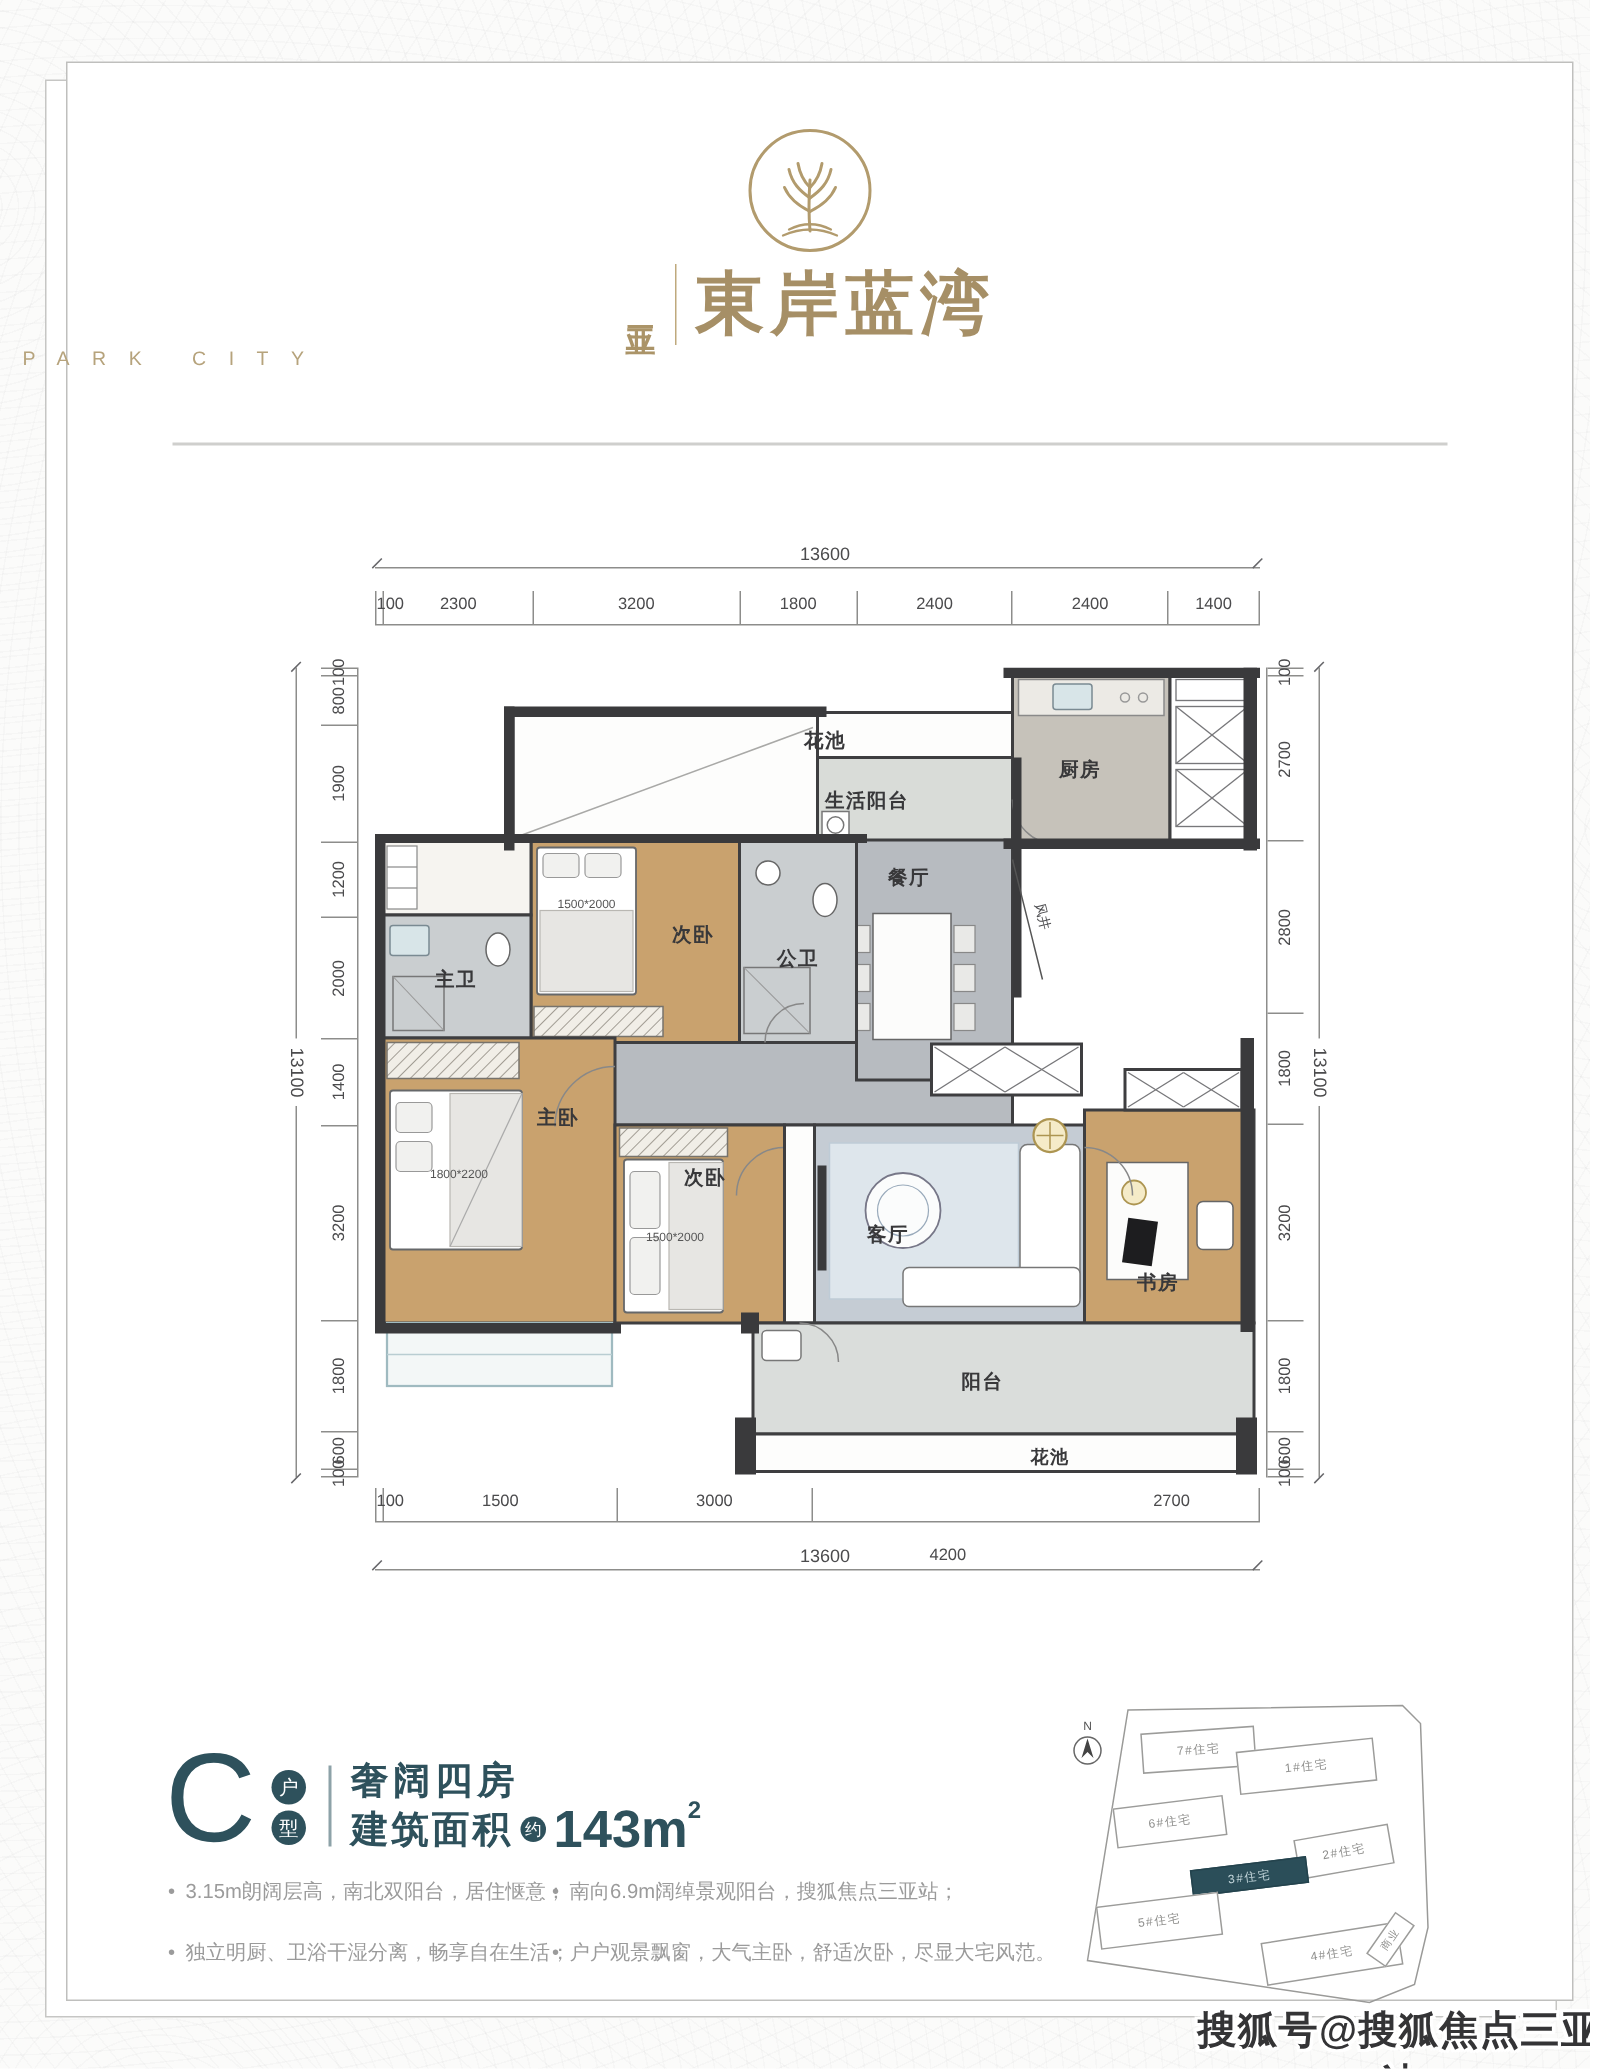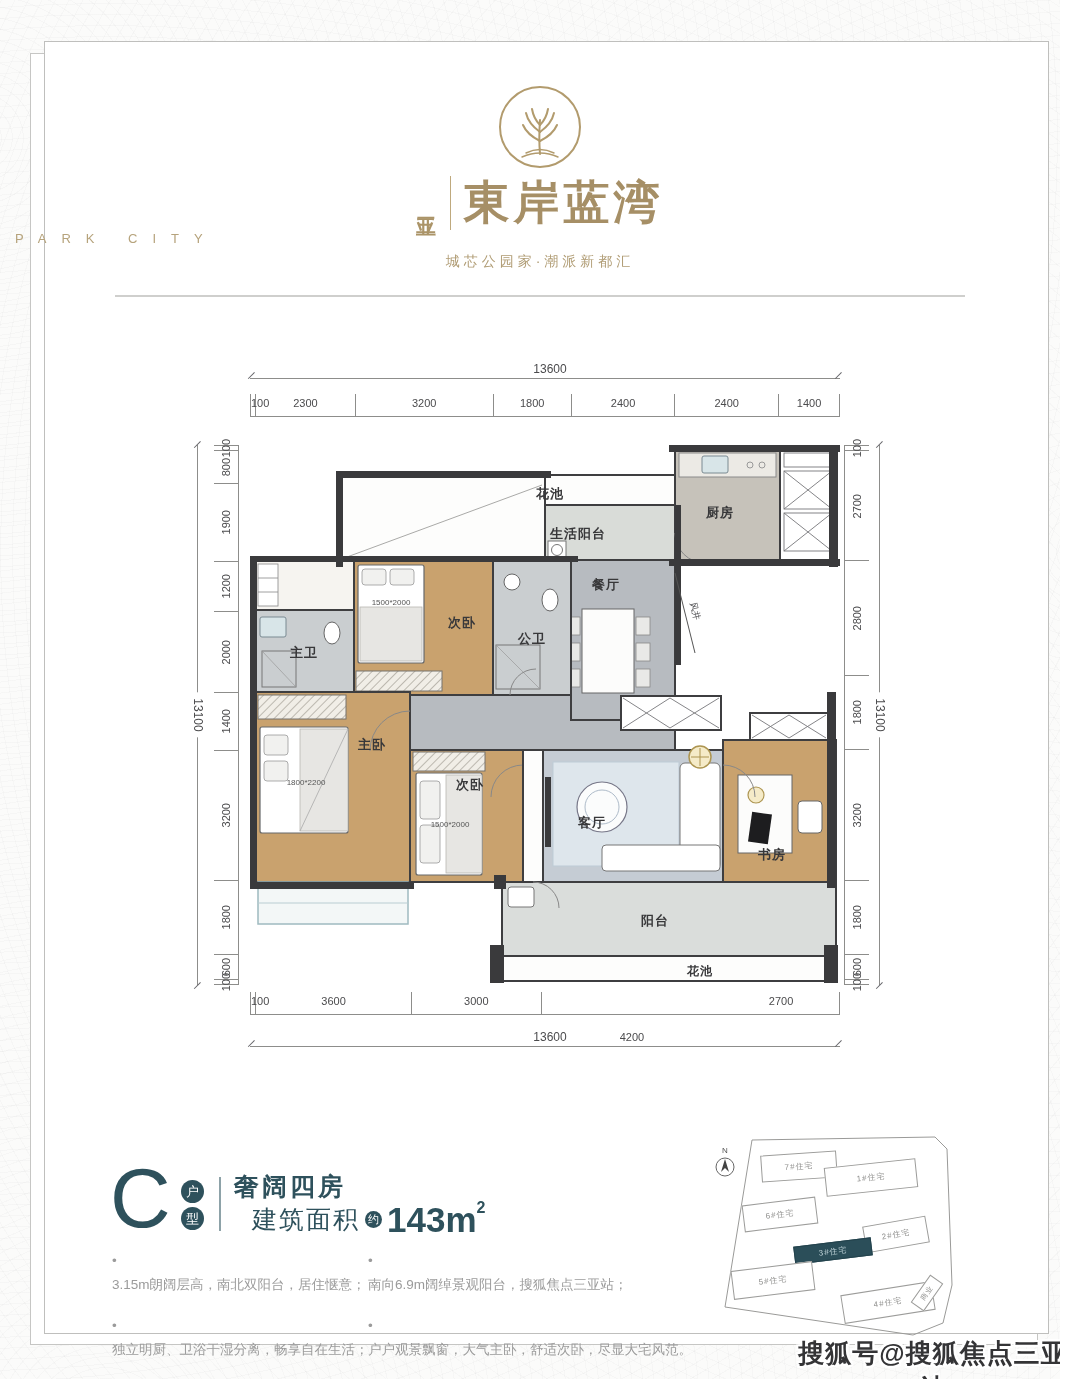--- a/index.html
+++ b/index.html
@@ -59,30 +59,30 @@
   .plan-svg text.tiny{font-size:9px;font-weight:normal;fill:#4f4f52;letter-spacing:0;}
 
   
   .unit-c{position:absolute;left:110px;top:1156px;font-size:84px;line-height:1;color:#2e515c;font-family:"Liberation Sans",sans-serif;}
   .unit-type{position:absolute;left:181px;top:1180px;display:flex;flex-direction:column;gap:4px;}
   .unit-type .circ{width:23px;height:23px;border-radius:50%;background:#2e515c;color:#fff;font-size:13px;
     display:flex;align-items:center;justify-content:center;}
   .unit-divider{position:absolute;left:219px;top:1177px;width:2px;height:54px;background:#8da2a8;}
   .unit-headline{position:absolute;left:234px;top:1170px;font-size:25px;font-weight:bold;color:#2e515c;letter-spacing:3px;}
   .unit-area{position:absolute;left:234px;top:1202px;display:flex;align-items:center;gap:5px;color:#2e515c;}
-  .unit-area .prefix{font-size:25px;font-weight:normal;letter-spacing:2px;margin-left:18px;}
+  .unit-area .prefix{font-size:25px;font-weight:bold;letter-spacing:2px;}
   .unit-area .approx{width:17px;height:17px;border-radius:50%;background:#2e515c;color:#fff;font-size:11px;
     display:flex;align-items:center;justify-content:center;}
   .unit-area .val{font-size:35px;font-weight:bold;line-height:1;text-align:right;}
   .unit-area sup{font-size:16px;font-weight:bold;vertical-align:top;position:relative;top:-2px;}
 
   .feat-col{position:absolute;display:flex;flex-direction:column;gap:24px;}
   .feat-col1{left:112px;top:1252px;}
   .feat-col2{left:368px;top:1252px;}
-  .feat{display:flex;gap:7px;font-size:13.5px;color:#9b9b9b;white-space:nowrap;line-height:17px;flex-direction:column;}
+  .feat{display:flex;gap:7px;font-size:13.5px;color:#9b9b9b;white-space:nowrap;line-height:17px;}
   .feat .dot::before{content:"•";color:#9b9b9b;}
 
   
   .siteplan{position:absolute;left:695px;top:1135px;width:295px;height:205px;}
   .siteplan svg{position:absolute;left:0;top:0;}
   .sp-bld{position:absolute;border:1px solid #9c9c9a;background:#fff;display:flex;align-items:center;justify-content:center;
     font-size:8px;color:#8e8e8c;letter-spacing:1px;}
   .sp-bld.highlight{background:#2b4e59;border-color:#24434d;color:#c2d5da;}
   .sp-blds div:nth-of-type(1){left:66px;top:18px;width:74px;height:25px;transform:rotate(-4deg);}
   .sp-blds div:nth-of-type(2){left:130px;top:28px;width:90px;height:27px;transform:rotate(-6deg);}
@@ -119,42 +119,41 @@
       <path d="M29 69 Q43 62 57 69"></path>
       <path d="M25 73 Q43 65 61 73"></path>
     </g>
   </svg>
   <div class="brand-row">
     <span class="brand-city">三亚</span>
     <span class="brand-divider"></span>
     <span class="brand-name">東岸蓝湾</span>
   </div>
   <div class="brand-latin">PARK CITY</div>
-  <div class="brand-tagline">城芯公园家·潮派新都汇</div>
   <div class="logo-divider"></div>
 
   <div class="dimtotal-h" style="left:250px;top:364px;">
     <span class="lbl">13600</span>
       <span class="ln"></span>
   </div>
   <div class="dimseg-h" style="left:250px;top:394px;">
 
   <div class="seg" style="flex-grow: 100;">100</div>
       <div class="seg" style="flex-grow: 2300;">2300</div>
       <div class="seg" style="flex-grow: 3200;">3200</div>
       <div class="seg" style="flex-grow: 1800;">1800</div>
       <div class="seg" style="flex-grow: 2400;">2400</div>
       <div class="seg" style="flex-grow: 2400;">2400</div>
       <div class="seg" style="flex-grow: 1400;">1400</div>
     </div>
 
   <div class="dimseg-h" style="left:250px;top:992px;">
 
   <div class="seg" style="flex-grow: 100;">100</div>
-      <div class="seg" style="flex-grow: 3600;">3600</div>
+      <div class="seg" style="flex-grow: 3600;">1500</div>
       <div class="seg" style="flex-grow: 3000;">3000</div>
       <div class="seg" style="flex-grow: 4200; margin-top: 36px;">4200</div>
       <div class="seg" style="flex-grow: 2700;">2700</div>
     </div>
   <div class="dimtotal-h" style="left:250px;top:1032px;">
     <span class="lbl">13600</span>
       <span class="ln"></span>
   </div>
 
   <div class="dimtotal-v" style="left:190px;">

